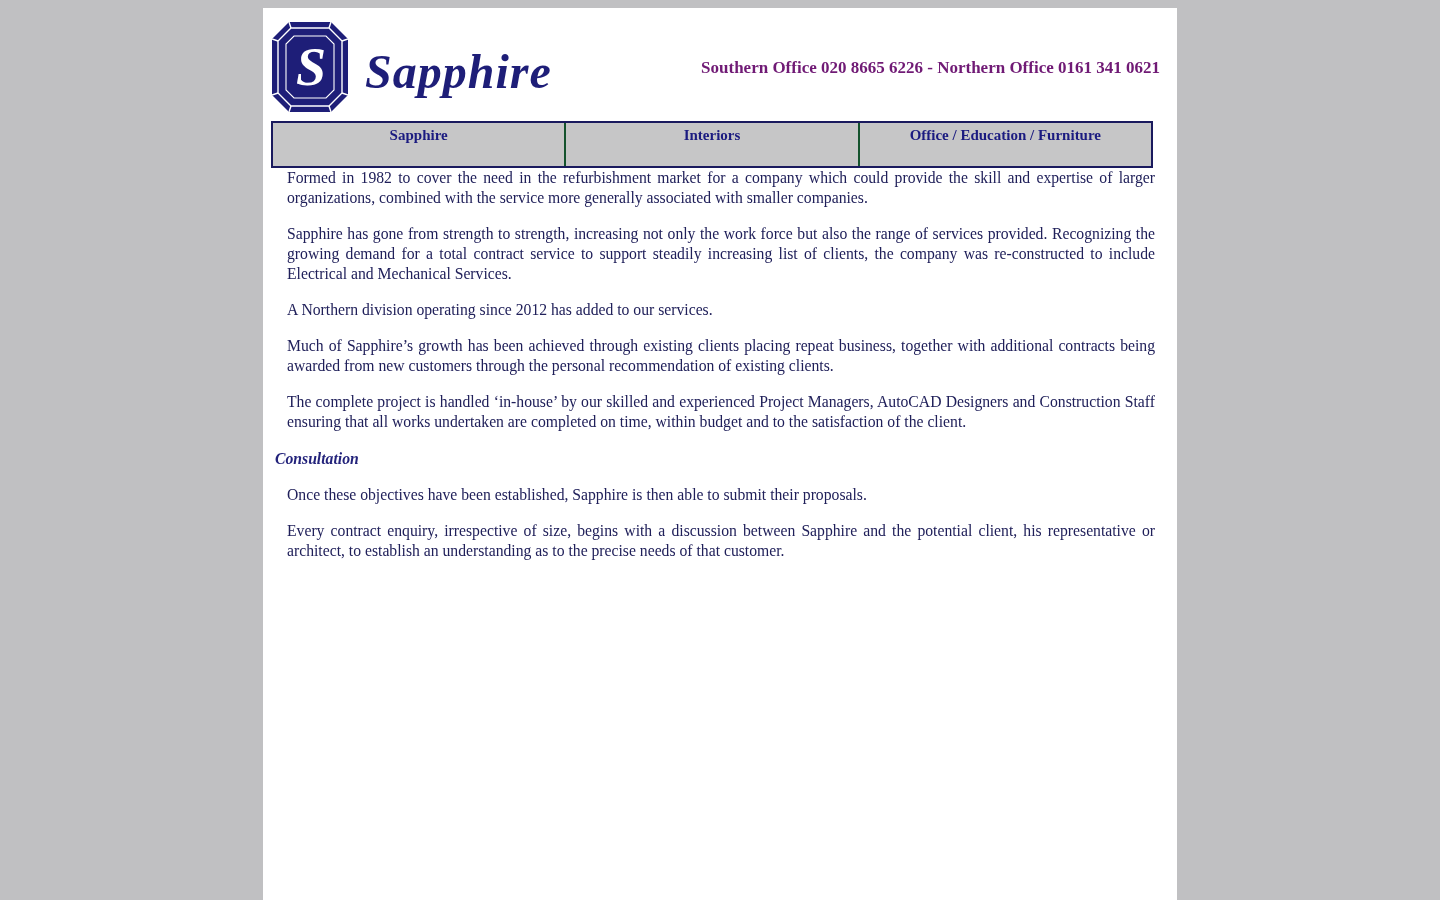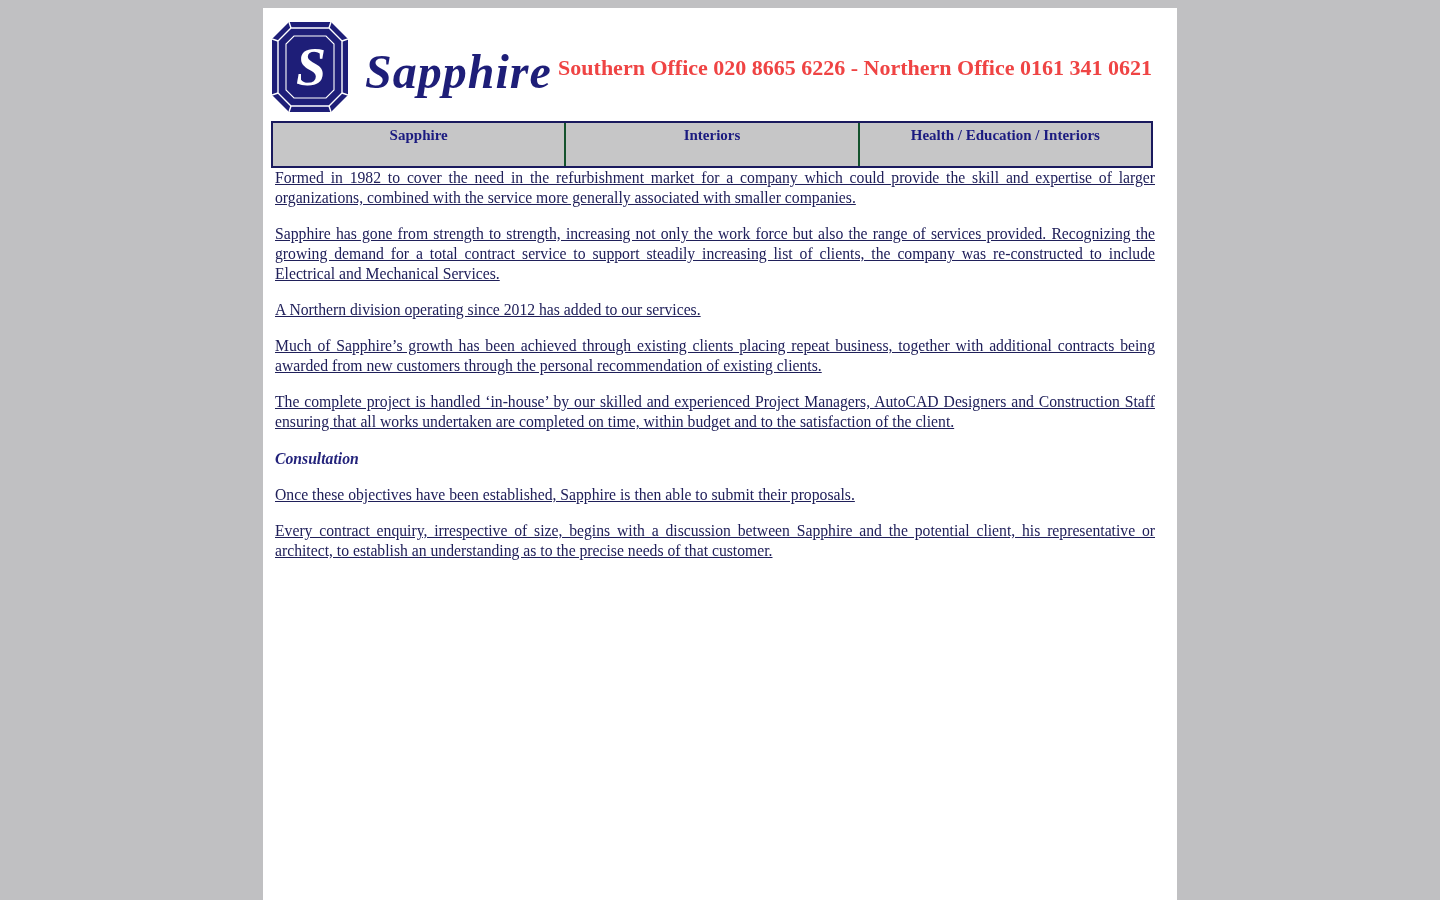--- a/index.html
+++ b/index.html
@@ -40,26 +40,26 @@
     font-style: italic;
     font-weight: bold;
     font-size: 48px;
     line-height: 56px;
     color: #1e1e78;
     letter-spacing: 1px;
     white-space: nowrap;
   }
   .phones {
     position: absolute;
-    right: 25px;
+    right: 17px;
     top: 50px;
     font-weight: bold;
-    font-size: 22px;
+    font-size: 17px;
     line-height: 20px;
-    color: #ef4444;
+    color: #701a75;
     white-space: nowrap;
   }
   
   .nav {
     margin-left: 8px;
     width: 882px;
     display: flex;
     background: #c6c6c7;
     border: 2px solid #1a1a5e;
     box-sizing: border-box;
@@ -95,23 +95,22 @@
     cursor: pointer;
   }
   
   .body-text {
     margin: 0 22px 0 12px;
     color: #20205a;
     font-size: 15.7px;
     line-height: 20px;
   }
   .body-text p {
-    margin: 0 0 16px 0;
+    margin: 0 0 16px 12px;
     text-align: justify;
-    text-decoration: underline;
   }
   .body-text h3 {
     margin: 17px 0 16px 0;
     font-size: 15.7px;
     line-height: 20px;
     font-style: italic;
     font-weight: bold;
     color: #23237b;
   }
 </style>
@@ -129,21 +128,21 @@
         <path d="M17,0 L19,6 M59,0 L57,6 M76,17 L70,19 M76,73 L70,71 M59,90 L57,84 M17,90 L19,84 M0,73 L6,71 M0,17 L6,19" stroke="#ffffff" stroke-width="1.4"></path>
         <text x="39" y="63" text-anchor="middle" font-family="Liberation Serif, serif" font-style="italic" font-weight="bold" font-size="54" fill="#ffffff">S</text>
       </svg>
       <div class="brand">Sapphire</div>
       <div class="phones">Southern Office 020 8665 6226 - Northern Office 0161 341 0621</div>
     </div>
 
     <div class="nav">
       <div class="nav-cell">Sapphire</div>
       <div class="nav-cell">Interiors</div>
-      <div class="nav-cell">Health / Education / Interiors</div>
+      <div class="nav-cell">Office / Education / Furniture</div>
     </div>
 
 
     <div class="body-text">
       <p>Formed in 1982 to cover the need in the refurbishment market for a company which could provide the skill and expertise of larger organizations, combined with the service more generally associated with smaller companies.</p>
       <p>Sapphire has gone from strength to strength, increasing not only the work force but also the range of services provided. Recognizing the growing demand for a total contract service to support steadily increasing list of clients, the company was re-constructed to include Electrical and Mechanical Services.</p>
       <p>A Northern division operating since 2012 has added to our services.</p>
       <p>Much of Sapphire’s growth has been achieved through existing clients placing repeat business, together with additional contracts being awarded from new customers through the personal recommendation of existing clients.</p>
       <p>The complete project is handled ‘in-house’ by our skilled and experienced Project Managers, AutoCAD Designers and Construction Staff ensuring that all works undertaken are completed on time, within budget and to the satisfaction of the client.</p>
       <h3>Consultation</h3>

